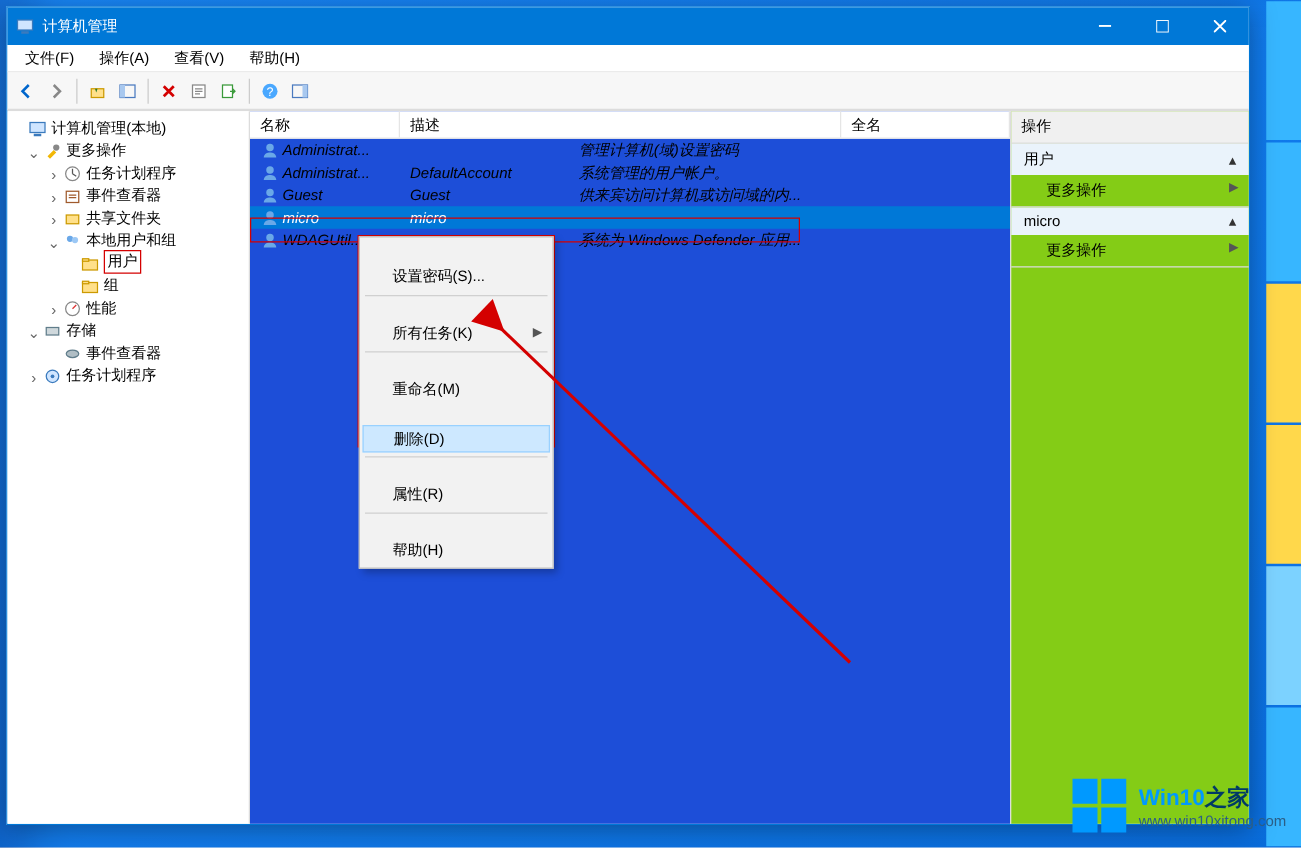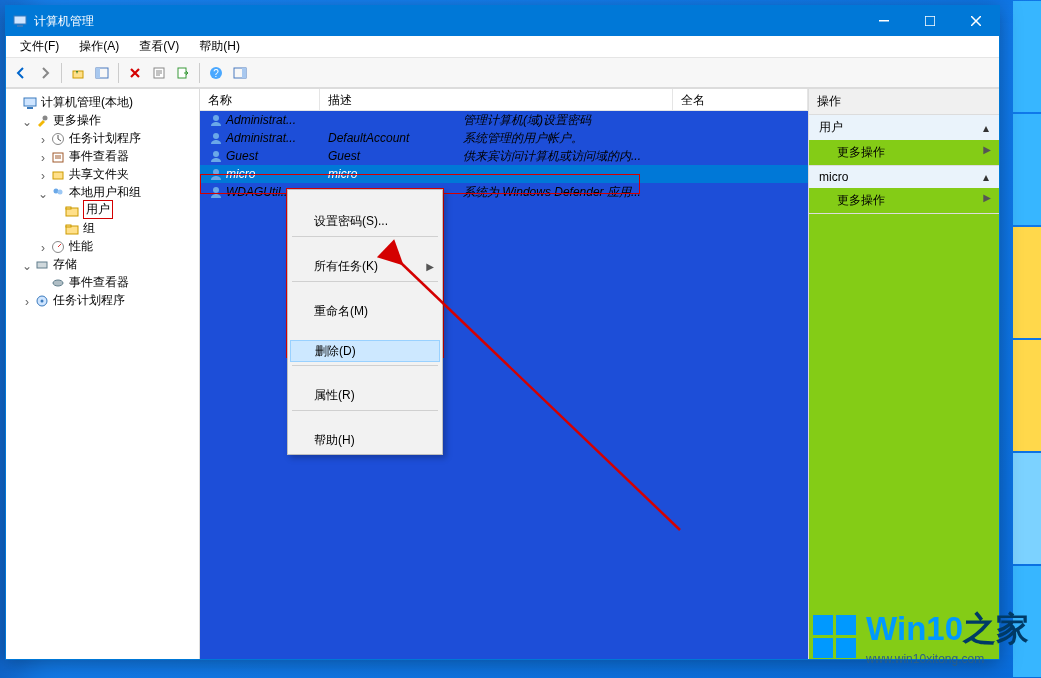--- a/index.html
+++ b/index.html
@@ -94,21 +94,21 @@
   }
   
   .arrowline{ position:absolute; left:0; top:0; pointer-events:none;}
   
   .watermark{
     position:absolute; right:12px; bottom:12px; display:flex; align-items:center; gap:10px;
     color:#fff; text-shadow:0 1px 3px rgba(0,0,0,.4);
   }
   .wm-logo{ display:grid; grid-template-columns:20px 20px; grid-template-rows:20px 20px; gap:3px;}
   .wm-logo div{ background:#0099ff;}
-  .wm-txt .line1{ font-size:33px; font-weight:600; color:#003a66; text-shadow:none;}
+  .wm-txt .line1{ font-size:18px; font-weight:600; color:#003a66; text-shadow:none;}
   .wm-txt .line1 span{ color:#0099ff;}
   .wm-txt .line2{ font-size:12px; color:#2b5e86; text-shadow:none;}
   
   svg{ display:block;}
 </style>
 </head>
 <body>
 
 <div class="desktop">
   <div class="edge">

